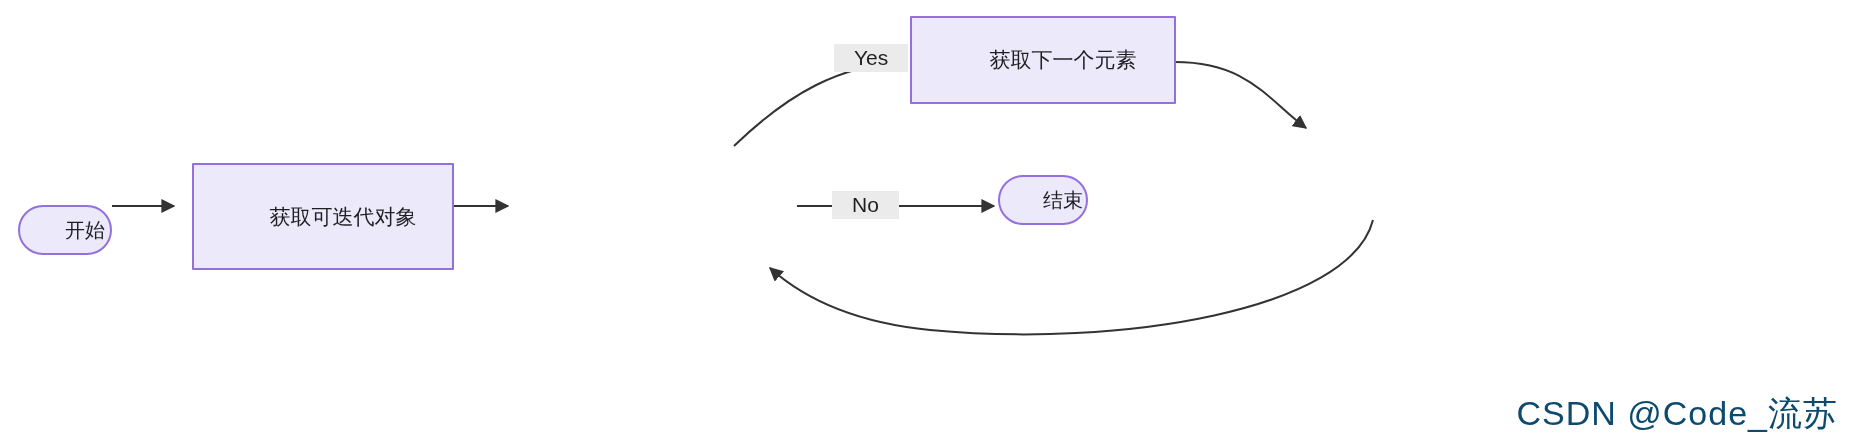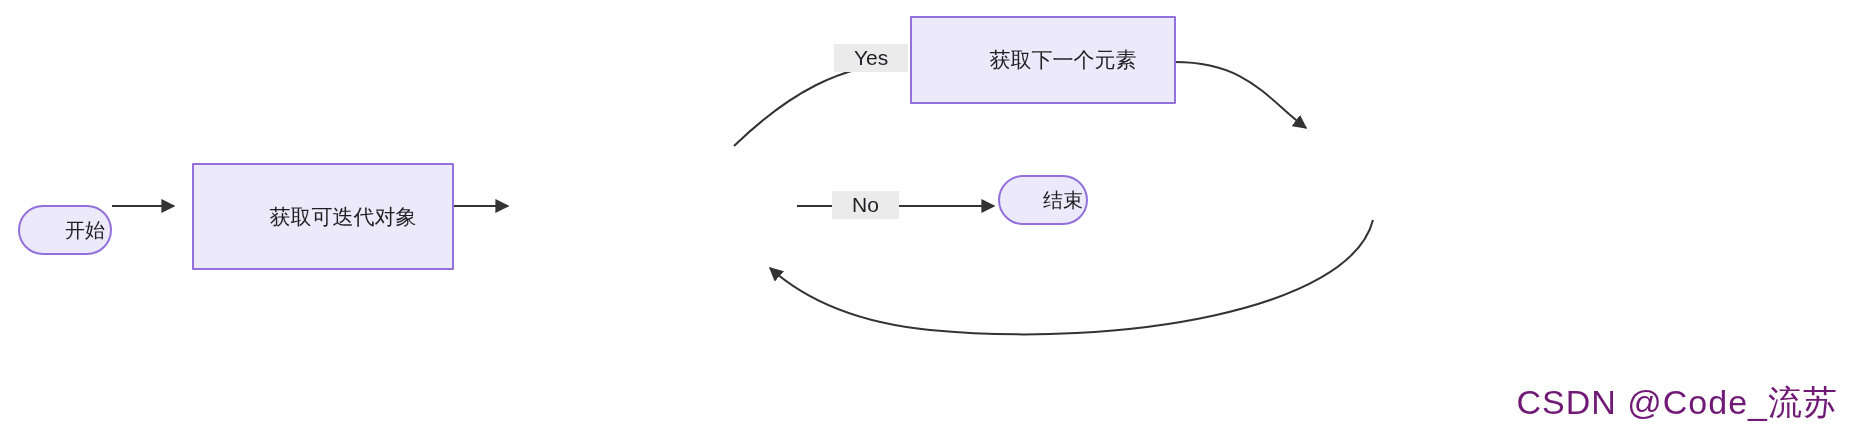--- a/index.html
+++ b/index.html
@@ -78,23 +78,23 @@
     color: #1f1f22;
     font-size: 21px;
     padding: 2px 20px;
     z-index: 4;
     white-space: nowrap;
     line-height: 1.15;
   }
   .watermark {
     position: absolute;
     right: 14px;
-    bottom: 13px;
+    bottom: 2px;
     font-size: 34px;
-    color: #701a75;
+    color: #0c4a6e;
     letter-spacing: 1px;
     z-index: 1;
     white-space: nowrap;
   }
 </style>
 </head>
 <body>
 
 <div id="canvas">
 

